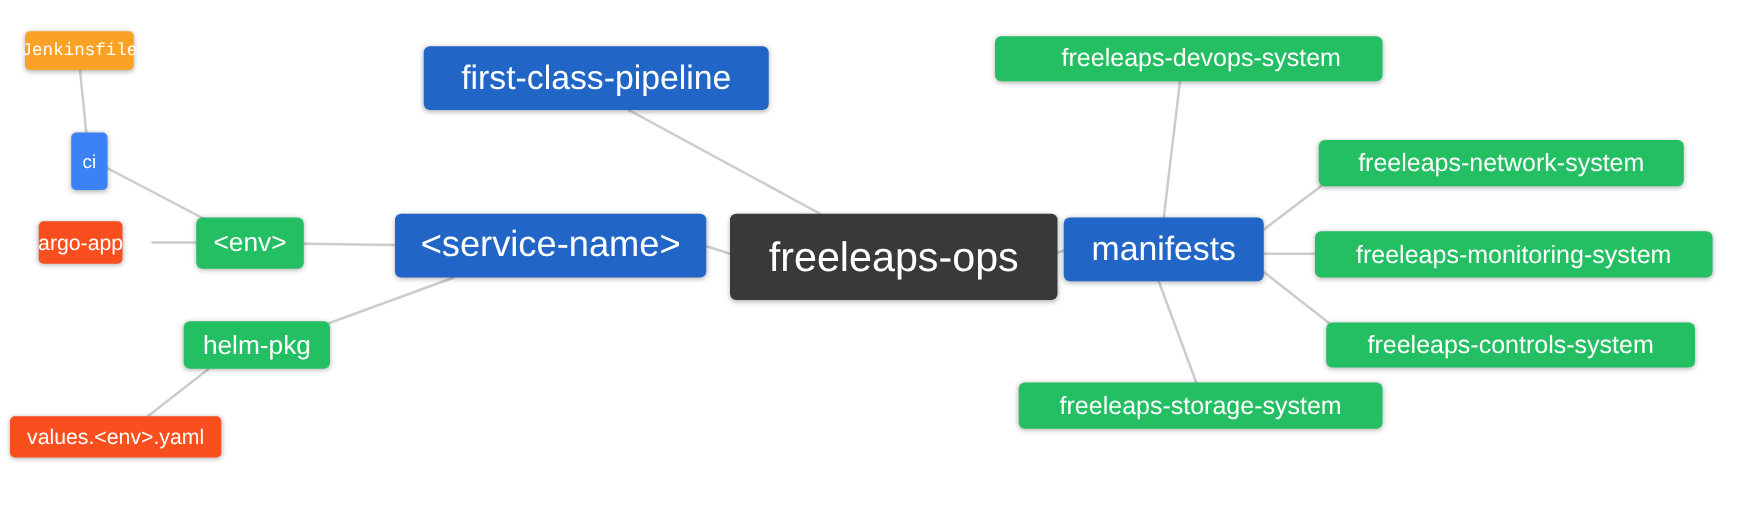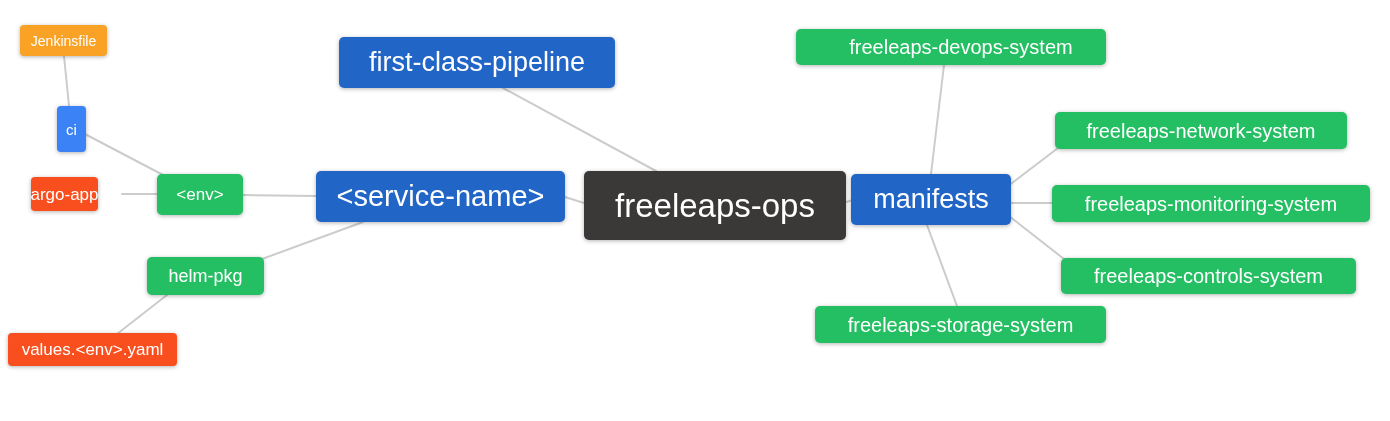--- a/index.html
+++ b/index.html
@@ -59,29 +59,29 @@
       <line x1="565" y1="197" x2="584" y2="203" stroke="#CCCCCC" stroke-width="2" stroke-linecap="round"></line>
       <line x1="503" y1="88" x2="656" y2="171" stroke="#CCCCCC" stroke-width="2" stroke-linecap="round"></line>
       <line x1="840" y1="204" x2="856" y2="199" stroke="#CCCCCC" stroke-width="2" stroke-linecap="round"></line>
       <line x1="944" y1="65" x2="931" y2="174" stroke="#CCCCCC" stroke-width="2" stroke-linecap="round"></line>
       <line x1="1008" y1="186" x2="1058" y2="148" stroke="#CCCCCC" stroke-width="2" stroke-linecap="round"></line>
       <line x1="1011" y1="203" x2="1052" y2="203" stroke="#CCCCCC" stroke-width="2" stroke-linecap="round"></line>
       <line x1="1009" y1="216" x2="1064" y2="259" stroke="#CCCCCC" stroke-width="2" stroke-linecap="round"></line>
       <line x1="927" y1="225" x2="957" y2="306" stroke="#CCCCCC" stroke-width="2" stroke-linecap="round"></line>
     </svg>
   <div class="nodes-layer" id="nodes-layer">
-      <div class="node" style="left: 20px; top: 25px; width: 87px; height: 31px; font-size: 14px; background: rgb(249, 162, 38); color: rgb(255, 255, 255); border-radius: 4px;">Jenkinsfile</div>
+      <div class="node" style="left: 20px; top: 25px; width: 87px; height: 31px; font-size: 14px; background: rgb(249, 162, 38); color: rgb(255, 255, 255); border-radius: 4px; font-family: Liberation Mono, monospace;">Jenkinsfile</div>
       <div class="node" style="left: 57px; top: 106px; width: 29px; height: 46px; font-size: 15px; background: #3b82f6; color: rgb(255, 255, 255); border-radius: 4px;">ci</div>
       <div class="node" style="left: 31px; top: 177px; width: 67px; height: 34px; font-size: 17px; background: rgb(249, 78, 29); color: rgb(255, 255, 255); border-radius: 4px;">argo-app</div>
-      <div class="node" style="left: 157px; top: 174px; width: 86px; height: 41px; font-size: 17px; background: rgb(36, 191, 99); color: rgb(255, 255, 255); border-radius: 5px;">&lt;env&gt;</div>
+      <div class="node" style="left: 157px; top: 174px; width: 86px; height: 41px; font-size: 21px; background: rgb(36, 191, 99); color: rgb(255, 255, 255); border-radius: 5px;">&lt;env&gt;</div>
       <div class="node" style="left: 315px; top: 37px; width: 276px; height: 51px; font-size: 27px; background: rgb(33, 102, 198); color: rgb(255, 255, 255); border-radius: 5px; margin-left: 24px;">first-class-pipeline</div>
       <div class="node" style="left: 316px; top: 171px; width: 249px; height: 51px; font-size: 29px; background: rgb(33, 102, 198); color: rgb(255, 255, 255); border-radius: 5px;">&lt;service-name&gt;</div>
       <div class="node" style="left: 584px; top: 171px; width: 262px; height: 69px; font-size: 33px; background: rgb(59, 56, 56); color: rgb(255, 255, 255); border-radius: 5px;">freeleaps-ops</div>
       <div class="node" style="left: 851px; top: 174px; width: 160px; height: 51px; font-size: 27px; background: rgb(33, 102, 198); color: rgb(255, 255, 255); border-radius: 5px;">manifests</div>
       <div class="node" style="left: 796px; top: 29px; width: 290px; height: 36px; font-size: 20px; background: rgb(36, 191, 99); color: rgb(255, 255, 255); border-radius: 5px; padding-left: 20px;">freeleaps-devops-system</div>
       <div class="node" style="left: 1055px; top: 112px; width: 292px; height: 37px; font-size: 20px; background: rgb(36, 191, 99); color: rgb(255, 255, 255); border-radius: 5px;">freeleaps-network-system</div>
       <div class="node" style="left: 1052px; top: 185px; width: 318px; height: 37px; font-size: 20px; background: rgb(36, 191, 99); color: rgb(255, 255, 255); border-radius: 5px;">freeleaps-monitoring-system</div>
       <div class="node" style="left: 1061px; top: 258px; width: 295px; height: 36px; font-size: 20px; background: rgb(36, 191, 99); color: rgb(255, 255, 255); border-radius: 5px;">freeleaps-controls-system</div>
       <div class="node" style="left: 815px; top: 306px; width: 291px; height: 37px; font-size: 20px; background: rgb(36, 191, 99); color: rgb(255, 255, 255); border-radius: 5px;">freeleaps-storage-system</div>
-      <div class="node" style="left: 147px; top: 257px; width: 117px; height: 38px; font-size: 18px; background: rgb(36, 191, 99); color: rgb(255, 255, 255); border-radius: 5px;">helm-pkg</div>
+      <div class="node" style="left: 147px; top: 257px; width: 117px; height: 38px; font-size: 21px; background: rgb(36, 191, 99); color: rgb(255, 255, 255); border-radius: 5px;">helm-pkg</div>
       <div class="node" style="left: 8px; top: 333px; width: 169px; height: 33px; font-size: 17px; background: rgb(249, 78, 29); color: rgb(255, 255, 255); border-radius: 4px;">values.&lt;env&gt;.yaml</div>
     </div>
 </div>
 
 </body></html>

